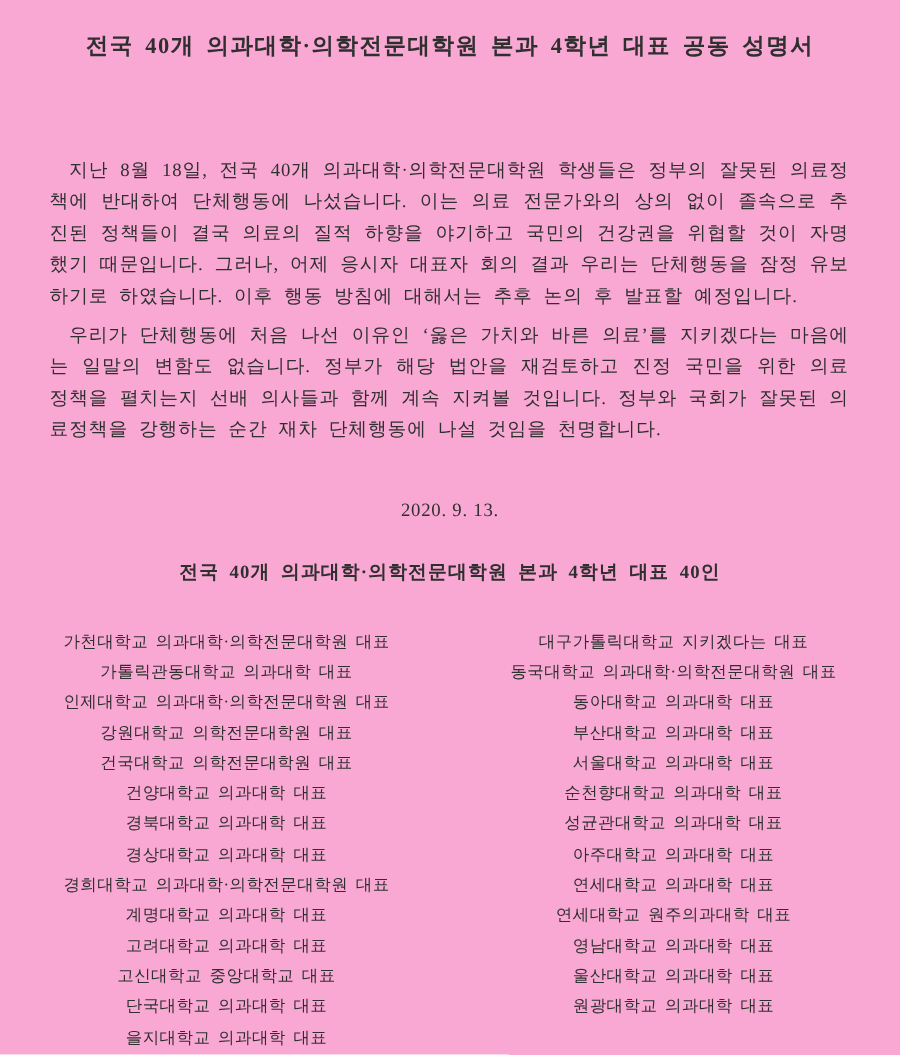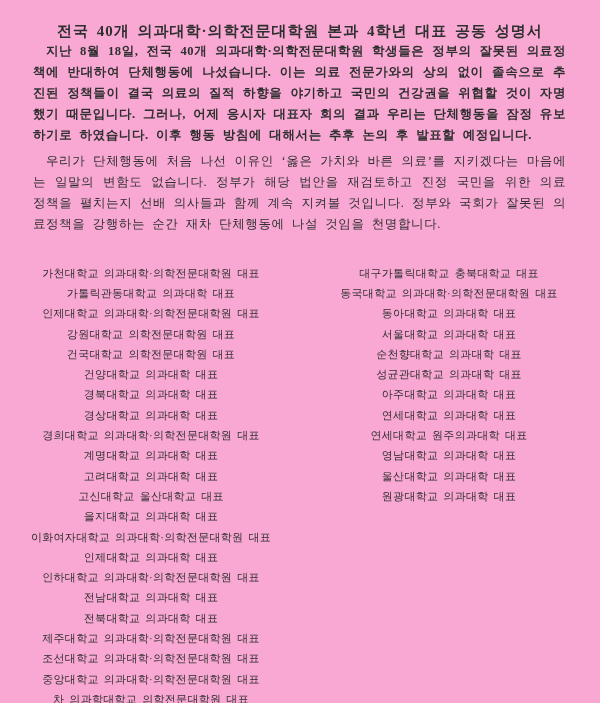--- a/index.html
+++ b/index.html
@@ -28,21 +28,21 @@
   .body-para {
     margin: 0 34px 0 33px;
     font-size: 12.5px;
     line-height: 21px;
     text-align: justify;
     text-indent: 13px;
     word-spacing: 3.5px;
     letter-spacing: 0.6px;
   }
   .body-para.first {
-    font-weight: bold;
+    margin-top: 62px;
   }
   .body-para.second {
     margin-top: 5px;
   }
   .doc-date {
     margin-top: 35px;
     font-size: 12.5px;
     line-height: 16px;
     text-align: center;
     letter-spacing: 0.5px;
@@ -82,41 +82,45 @@
 <body>
 
 <div class="page">
 
   <h1 class="doc-title">전국 40개 의과대학·의학전문대학원 본과 4학년 대표 공동 성명서</h1>
 
   <p class="body-para first">지난 8월 18일, 전국 40개 의과대학·의학전문대학원 학생들은 정부의 잘못된 의료정책에 반대하여 단체행동에 나섰습니다. 이는 의료 전문가와의 상의 없이 졸속으로 추진된 정책들이 결국 의료의 질적 하향을 야기하고 국민의 건강권을 위협할 것이 자명했기 때문입니다. 그러나, 어제 응시자 대표자 회의 결과 우리는 단체행동을 잠정 유보하기로 하였습니다. 이후 행동 방침에 대해서는 추후 논의 후 발표할 예정입니다.</p>
 
   <p class="body-para second">우리가 단체행동에 처음 나선 이유인 ‘옳은 가치와 바른 의료’를 지키겠다는 마음에는 일말의 변함도 없습니다. 정부가 해당 법안을 재검토하고 진정 국민을 위한 의료 정책을 펼치는지 선배 의사들과 함께 계속 지켜볼 것입니다. 정부와 국회가 잘못된 의료정책을 강행하는 순간 재차 단체행동에 나설 것임을 천명합니다.</p>
 
+  <div class="doc-date">2020. 9. 13.</div>
 
+  <div class="list-heading">전국 40개 의과대학·의학전문대학원 본과 4학년 대표 40인</div>
 
   <div class="columns">
     <div class="col">
         <div class="uni-item">가천대학교 의과대학·의학전문대학원 대표</div>
         <div class="uni-item">가톨릭관동대학교 의과대학 대표</div>
         <div class="uni-item">인제대학교 의과대학·의학전문대학원 대표</div>
         <div class="uni-item">강원대학교 의학전문대학원 대표</div>
         <div class="uni-item">건국대학교 의학전문대학원 대표</div>
         <div class="uni-item">건양대학교 의과대학 대표</div>
         <div class="uni-item">경북대학교 의과대학 대표</div>
         <div class="uni-item">경상대학교 의과대학 대표</div>
         <div class="uni-item">경희대학교 의과대학·의학전문대학원 대표</div>
         <div class="uni-item">계명대학교 의과대학 대표</div>
         <div class="uni-item">고려대학교 의과대학 대표</div>
-        <div class="uni-item">고신대학교 울산대학교 대표</div>
+        <div class="uni-item">고신대학교 중앙대학교 대표</div>
+        <div class="uni-item">단국대학교 의과대학 대표</div>
       </div>
     <div class="col">
-        <div class="uni-item">대구가톨릭대학교 충북대학교 대표</div>
+        <div class="uni-item">대구가톨릭대학교 지키겠다는 대표</div>
         <div class="uni-item">동국대학교 의과대학·의학전문대학원 대표</div>
         <div class="uni-item">동아대학교 의과대학 대표</div>
+        <div class="uni-item">부산대학교 의과대학 대표</div>
         <div class="uni-item">서울대학교 의과대학 대표</div>
         <div class="uni-item">순천향대학교 의과대학 대표</div>
         <div class="uni-item">성균관대학교 의과대학 대표</div>
         <div class="uni-item">아주대학교 의과대학 대표</div>
         <div class="uni-item">연세대학교 의과대학 대표</div>
         <div class="uni-item">연세대학교 원주의과대학 대표</div>
         <div class="uni-item">영남대학교 의과대학 대표</div>
         <div class="uni-item">울산대학교 의과대학 대표</div>
         <div class="uni-item">원광대학교 의과대학 대표</div>
       </div>

